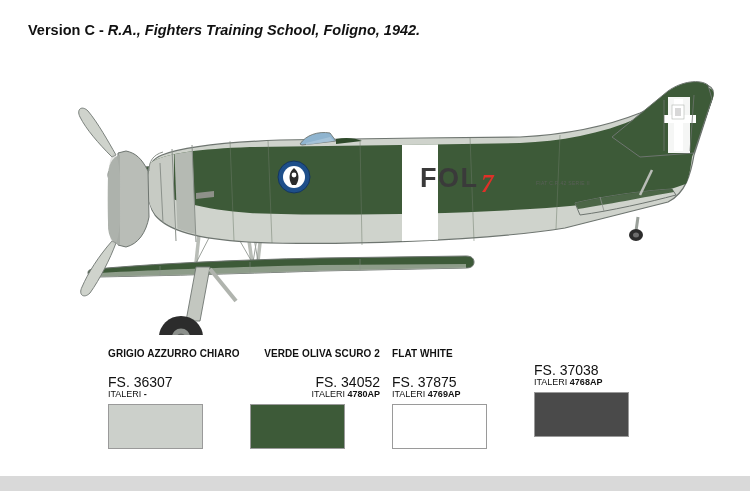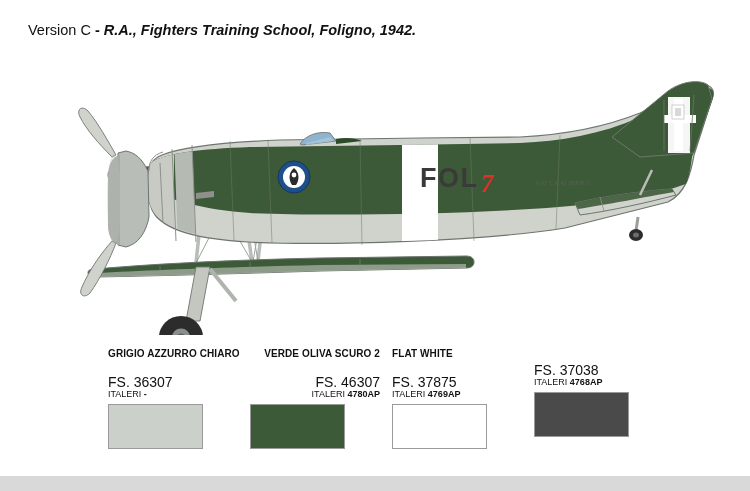--- a/index.html
+++ b/index.html
@@ -25,21 +25,21 @@
   
   .title-row {
     position: absolute;
     left: 28px;
     top: 22px;
     font-size: 14.5px;
     color: #111111;
     white-space: nowrap;
   }
   .title-version {
-    font-weight: normal;
+    font-weight: bold;
     font-style: normal;
   }
   .title-dash {
     font-weight: bold;
   }
   .title-desc {
     font-style: italic;
     font-weight: bold;
   }
 
@@ -265,21 +265,21 @@
       <div class="chip-fs">FS. 36307</div>
       <div class="chip-brand">
         <span>ITALERI</span>
         <b>-</b>
       </div>
       <div class="chip-swatch" style="background:#ccd0cb;"></div>
     </div>
 
     <div class="chip-block" style="left:250px;text-align:right;">
       <div class="chip-name">VERDE OLIVA SCURO 2</div>
-      <div class="chip-fs">FS. 46307</div>
+      <div class="chip-fs">FS. 34052</div>
       <div class="chip-brand">
         <span>ITALERI</span>
         <b>4780AP</b>
       </div>
       <div class="chip-swatch" style="background:#3d5a38;"></div>
     </div>
 
     <div class="chip-block" style="left:392px;">
       <div class="chip-name">FLAT WHITE</div>
       <div class="chip-fs">FS. 37875</div>

